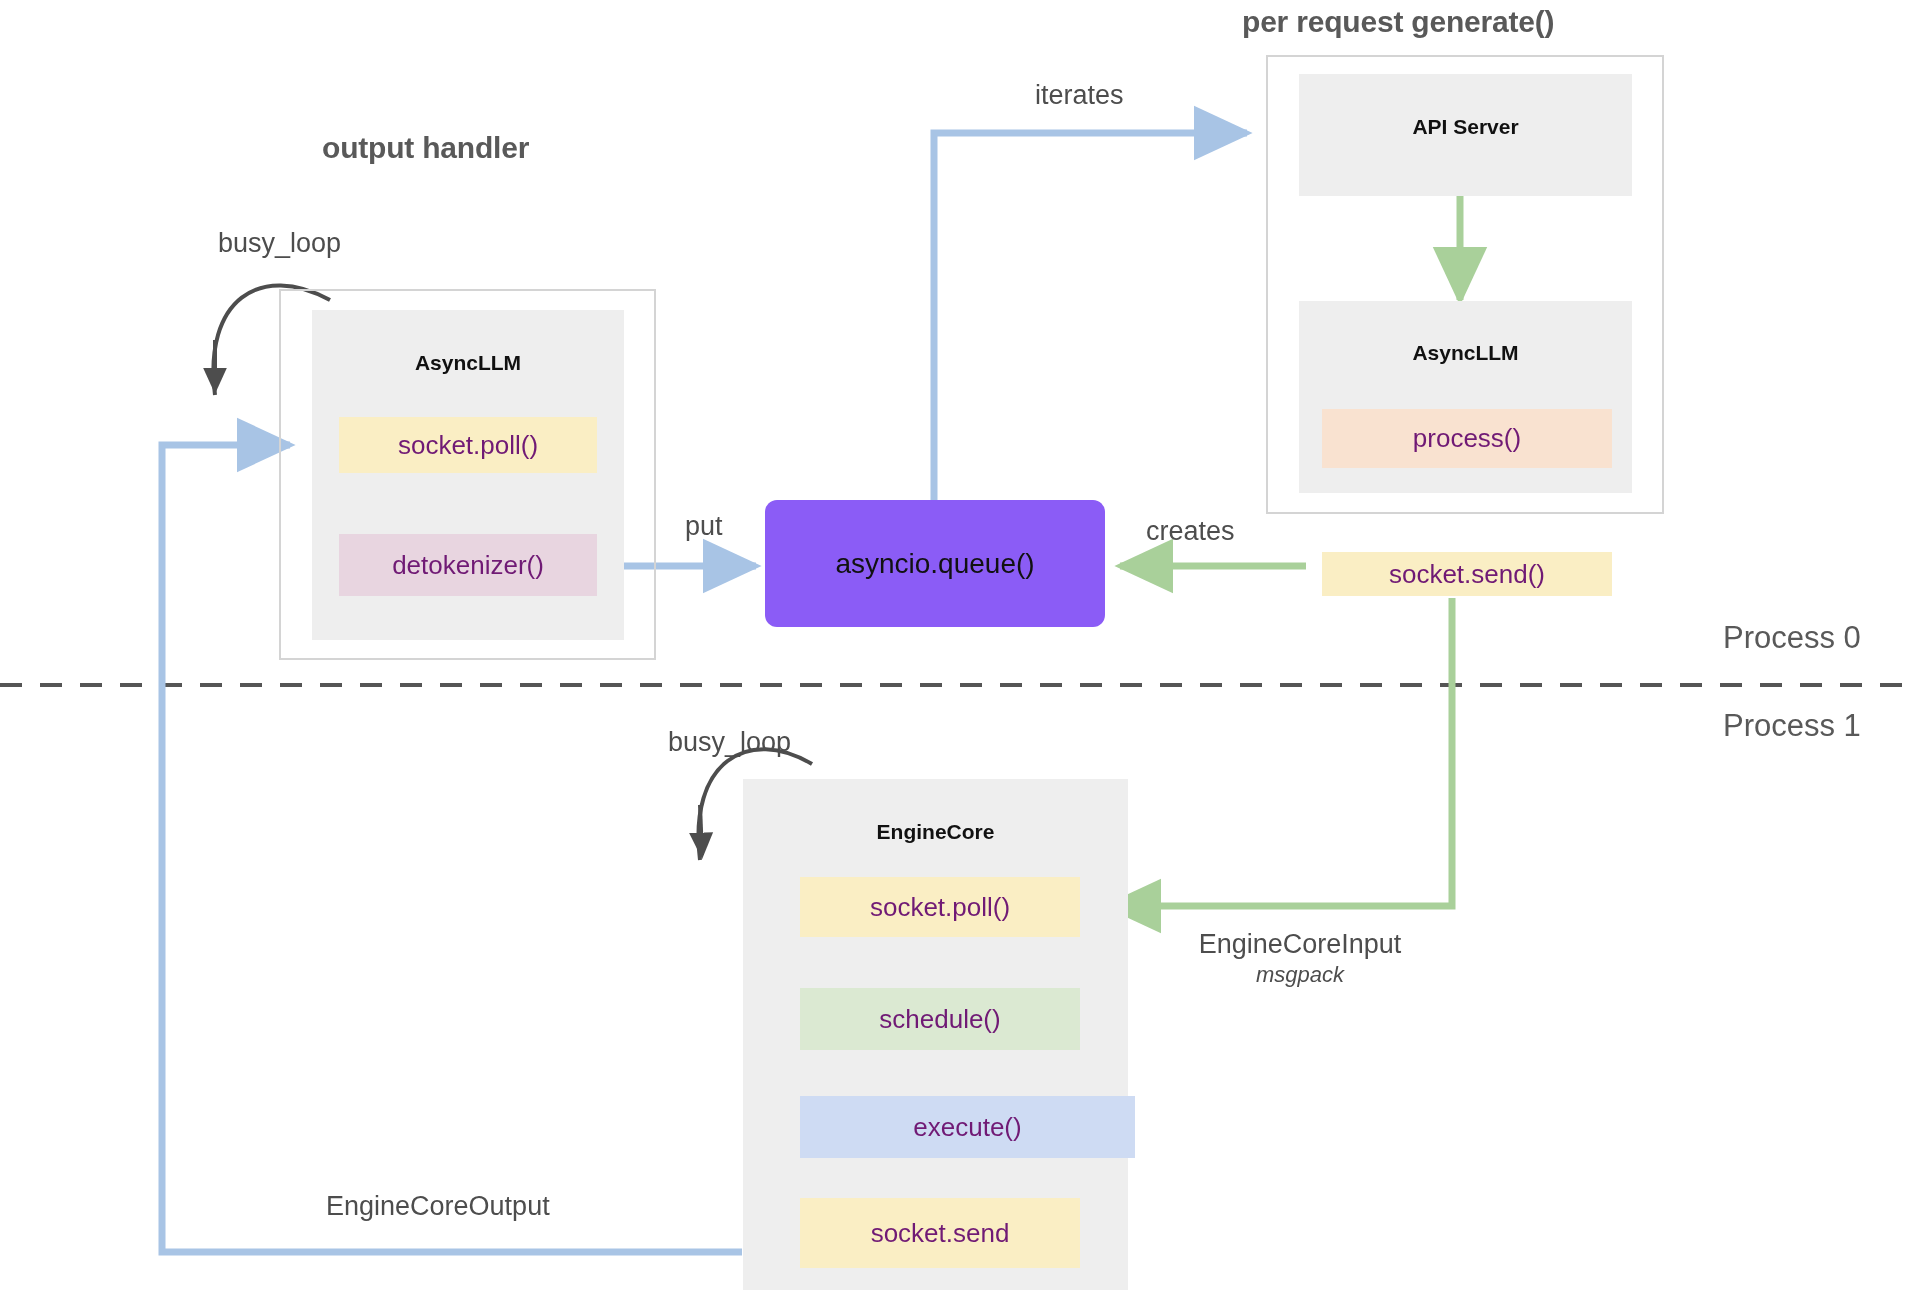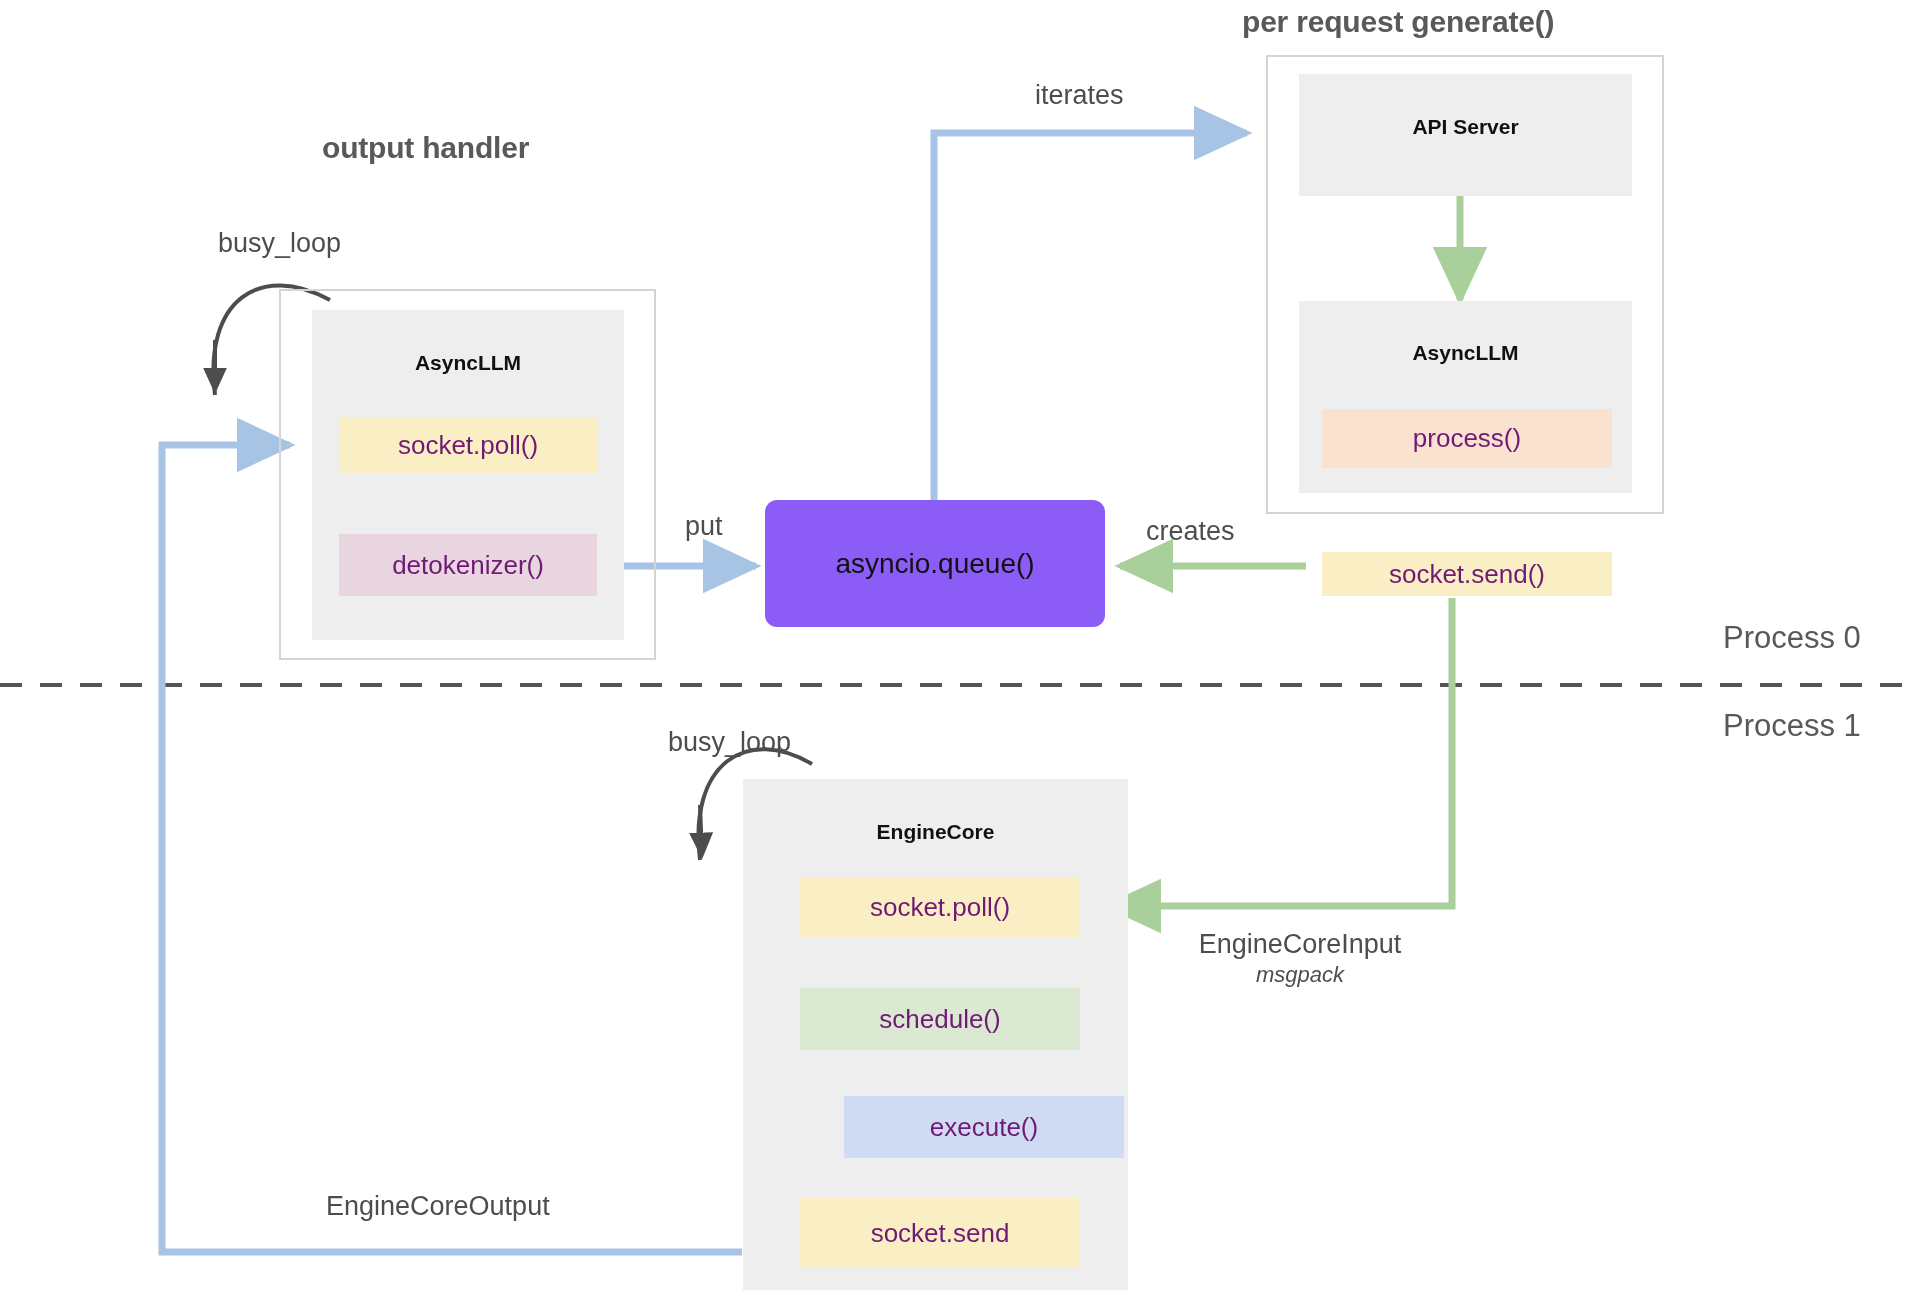--- a/index.html
+++ b/index.html
@@ -201,21 +201,21 @@
   <div class="edge-label" style="left:668px; top:727px;">busy_loop</div>
 
   <div class="comp-box" style="left:743px; top:779px; width:385px; height:511px;">
     <div class="comp-title" style="top:41px;">EngineCore</div>
   </div>
 
   <div class="row row-yellow" style="left:800px; top:877px; width:280px; height:60px;">socket.poll()</div>
 
   <div class="row row-green" style="left:800px; top:988px; width:280px; height:62px;">schedule()</div>
 
-  <div class="row row-blue" style="left:800px; top:1096px; width:280px; height:62px;margin-left:44px;">execute()</div>
+  <div class="row row-blue" style="left:800px; top:1096px; width:335px; height:62px;">execute()</div>
 
   <div class="row row-yellow" style="left:800px; top:1198px; width:280px; height:70px;">socket.send</div>
 
   <div class="center-label" style="left:1150px; top:929px; width:300px;">
     <div class="edge-label" style="position:relative; left:0; top:0; display:block; text-align:center;">EngineCoreInput</div>
     <div class="edge-label small-italic" style="position:relative; left:0; top:2px; display:block; ">msgpack</div>
   </div>
 
   <div class="edge-label" style="left:326px; top:1191px;">EngineCoreOutput</div>
 

